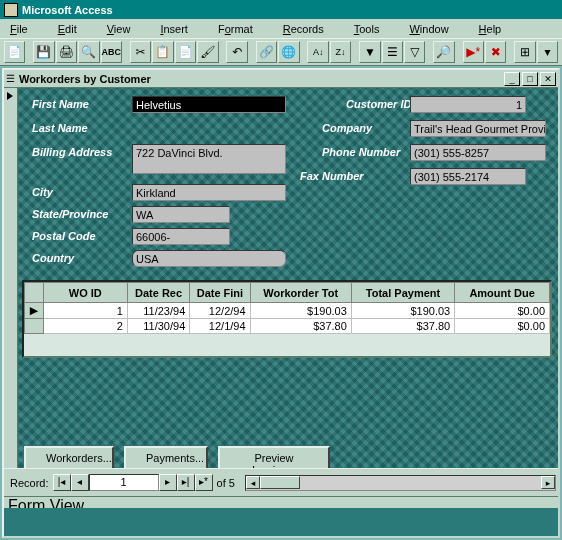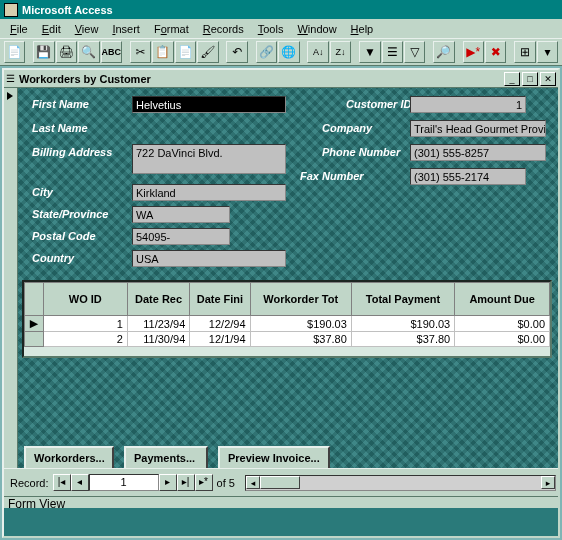--- a/index.html
+++ b/index.html
@@ -1,44 +1,44 @@
 <!DOCTYPE html>
 <html><head>
 <meta charset="utf-8">
 <style>
 * { box-sizing: border-box; margin: 0; padding: 0; font-family: "MS Sans Serif", Tahoma, sans-serif; font-size: 11px; }
 body { background: #7fb5b5; width: 562px; height: 540px; overflow: hidden; }
 .title-bar { background: #008080; color: #fff; height: 19px; display: flex; align-items: center; padding: 7px 4px; }
 .title-bar .icon { width: 14px; height: 14px; background: #d6cfae; margin-right: 4px; border: 1px solid #000; }
 .title-bar .title { font-weight: bold; }
-.menu-bar { background: #c0d6c8; height: 19px; display: flex; align-items: center; padding: 0 4px; gap: 2px; }
+.menu-bar { background: #c0d6c8; height: 19px; display: flex; align-items: center; padding: 0 4px; gap: 18px; }
 .menu-bar .item { padding: 2px 6px; cursor: default; }
 .menu-bar .item u { text-decoration: underline; }
 .toolbar { background: #c0d6c8; height: 28px; display: flex; align-items: center; padding: 2px 4px; gap: 1px; border-top: 1px solid #e8f0ec; border-bottom: 1px solid #5a7a6a; }
 .tb-btn { width: 22px; height: 22px; background: #c0d6c8; border: 1px solid #c0d6c8; display: flex; align-items: center; justify-content: center; font-size: 12px; cursor: default; }
 .tb-btn.raised { border-top: 1px solid #e8f0ec; border-left: 1px solid #e8f0ec; border-right: 1px solid #5a7a6a; border-bottom: 1px solid #5a7a6a; }
 .tb-sep { width: 6px; }
 .form-window { position: absolute; top: 68px; left: 2px; width: 558px; height: 470px; background: #2a7a7a; border: 2px solid #c0d6c8; border-top-color: #e8f0ec; border-left-color: #e8f0ec; }
 .form-title { background: #c0d6c8; height: 18px; display: flex; align-items: center; padding: 0 2px; border-bottom: 1px solid #5a7a6a; }
 .form-title .ft-text { color: #000; font-weight: bold; flex: 1; padding-left: 4px; }
 .form-title .win-btn { width: 16px; height: 14px; background: #c0d6c8; border-top: 1px solid #fff; border-left: 1px solid #fff; border-right: 1px solid #000; border-bottom: 1px solid #000; margin-left: 2px; font-size: 9px; text-align: center; line-height: 12px; }
 .form-body { position: relative; height: 420px; background: #2a7a7a; background-image: repeating-linear-gradient(45deg, rgba(0,0,0,0.12) 0 4px, rgba(255,255,255,0.05) 4px 8px), repeating-linear-gradient(-45deg, rgba(0,0,0,0.12) 0 4px, rgba(255,255,255,0.05) 4px 8px); overflow: hidden; }
 .record-selector { position: absolute; left: 0; top: 0; width: 14px; height: 380px; background: #c0d6c8; border-right: 1px solid #5a7a6a; }
 .record-selector .arrow { position: absolute; top: 4px; left: 3px; width: 0; height: 0; border-top: 4px solid transparent; border-bottom: 4px solid transparent; border-left: 6px solid #000; }
 .lbl { position: absolute; color: #fff; font-weight: bold; font-style: italic; white-space: nowrap; }
 .fld { position: absolute; background: #c0c0c0; border: 1px inset #888; padding: 1px 3px; height: 17px; line-height: 14px; overflow: hidden; white-space: nowrap; }
 .fld.sel { background: #000; color: #fff; }
 .fld.r { text-align: right; }
 .subform { position: absolute; left: 18px; top: 192px; width: 530px; height: 78px; background: #d8e8e0; border: 2px inset #5a7a6a; }
 .grid { width: 100%; border-collapse: collapse; font-size: 11px; }
-.grid th { background: #c0d6c8; border: 1px solid #808080; padding: 1px 2px; font-weight: bold; height: 33px; text-align: center; overflow: hidden; white-space: nowrap; }
+.grid th { background: #c0d6c8; border: 1px solid #808080; padding: 1px 2px; font-weight: bold; height: 20px; text-align: center; overflow: hidden; white-space: nowrap; }
 .grid td { background: #fff; border: 1px solid #c0c0c0; padding: 1px 4px; height: 15px; white-space: nowrap; overflow: hidden; }
 .grid td.r { text-align: right; }
 .grid .rowsel { width: 16px; background: #c0d6c8; border: 1px solid #808080; text-align: center; }
-.btn { position: absolute; background: #c0d6c8; border-top: 2px solid #e8f0ec; border-left: 2px solid #e8f0ec; border-right: 2px solid #404040; border-bottom: 2px solid #404040; padding: 4px 8px; font-weight: bold; text-align: left; cursor: default; height: 24px; }
+.btn { position: absolute; background: #c0d6c8; border-top: 2px solid #e8f0ec; border-left: 2px solid #e8f0ec; border-right: 2px solid #404040; border-bottom: 2px solid #404040; padding: 4px 20px; font-weight: normal; text-align: center; cursor: default; height: 24px; }
 .nav-bar { position: absolute; bottom: 0; left: 0; right: 0; height: 28px; background: #c0d6c8; border-top: 1px solid #e8f0ec; display: flex; align-items: center; padding: 0 2px; }
 .nav-bar .lbln { padding: 0 4px; }
 .nav-btn { width: 18px; height: 17px; background: #c0d6c8; border-top: 1px solid #fff; border-left: 1px solid #fff; border-right: 1px solid #404040; border-bottom: 1px solid #404040; text-align: center; line-height: 14px; font-size: 10px; }
 .nav-field { width: 70px; height: 17px; background: #fff; border: 1px inset #888; text-align: center; line-height: 14px; }
 .hscroll { flex: 1; height: 16px; margin-left: 6px; background: #d0d0d0; border: 1px inset #888; position: relative; }
 .hscroll .thumb { position: absolute; left: 14px; top: 0; width: 40px; height: 13px; background: #c0d6c8; border-top: 1px solid #fff; border-left: 1px solid #fff; border-right: 1px solid #404040; border-bottom: 1px solid #404040; }
 .hscroll .arrL, .hscroll .arrR { position: absolute; top: 0; width: 14px; height: 13px; background: #c0d6c8; border-top: 1px solid #fff; border-left: 1px solid #fff; border-right: 1px solid #404040; border-bottom: 1px solid #404040; text-align: center; font-size: 9px; line-height: 12px; }
 .hscroll .arrL { left: 0; } .hscroll .arrR { right: 0; }
 </style>
 </head>
@@ -117,24 +117,24 @@
     <div class="lbl" style="left:28px;top:58px;">Billing Address</div>
     <div class="fld" style="left:128px;top:56px;width:154px;height:30px;">722 DaVinci Blvd.</div>
 
     <div class="lbl" style="left:28px;top:98px;">City</div>
     <div class="fld" style="left:128px;top:96px;width:154px;">Kirkland</div>
 
     <div class="lbl" style="left:28px;top:120px;">State/Province</div>
     <div class="fld" style="left:128px;top:118px;width:98px;">WA</div>
 
     <div class="lbl" style="left:28px;top:142px;">Postal Code</div>
-    <div class="fld" style="left:128px;top:140px;width:98px;">54095-</div>
+    <div class="fld" style="left:128px;top:140px;width:98px;">66006-</div>
 
     <div class="lbl" style="left:28px;top:164px;">Country</div>
-    <div class="fld" style="left:128px;top:162px;width:154px;">USA</div>
+    <div class="fld" style="left:128px;top:162px;width:154px;border-radius:6px;">USA</div>
 
     <div class="lbl" style="left:318px;top:10px;margin-left:24px;">Customer ID</div>
     <div class="fld r" style="left:406px;top:8px;width:116px;">1</div>
 
     <div class="lbl" style="left:318px;top:34px;">Company</div>
     <div class="fld" style="left:406px;top:32px;width:136px;">Trail's Head Gourmet Provis</div>
 
     <div class="lbl" style="left:318px;top:58px;">Phone Number</div>
     <div class="fld" style="left:406px;top:56px;width:136px;">(301) 555-8257</div>
 
@@ -187,15 +187,15 @@
       <div class="nav-btn">▸</div>
       <div class="nav-btn">▸|</div>
       <div class="nav-btn">▸*</div>
       <span class="lbln">of  5</span>
       <div class="hscroll">
         <div class="arrL">◂</div>
         <div class="thumb"></div>
         <div class="arrR">▸</div>
       </div>
     </div>
-    <div style="position:absolute;bottom:0;left:0;right:0;height:12px;background:#c0d6c8;border-top:1px solid #5a7a6a;padding:0 4px;font-size:12px;">Form View</div>
+    <div style="position:absolute;bottom:0;left:0;right:0;height:12px;background:#c0d6c8;border-top:1px solid #5a7a6a;padding:0 4px;font-size:16px;">Form View</div>
   </div>
 </div>
 
 </body></html>

